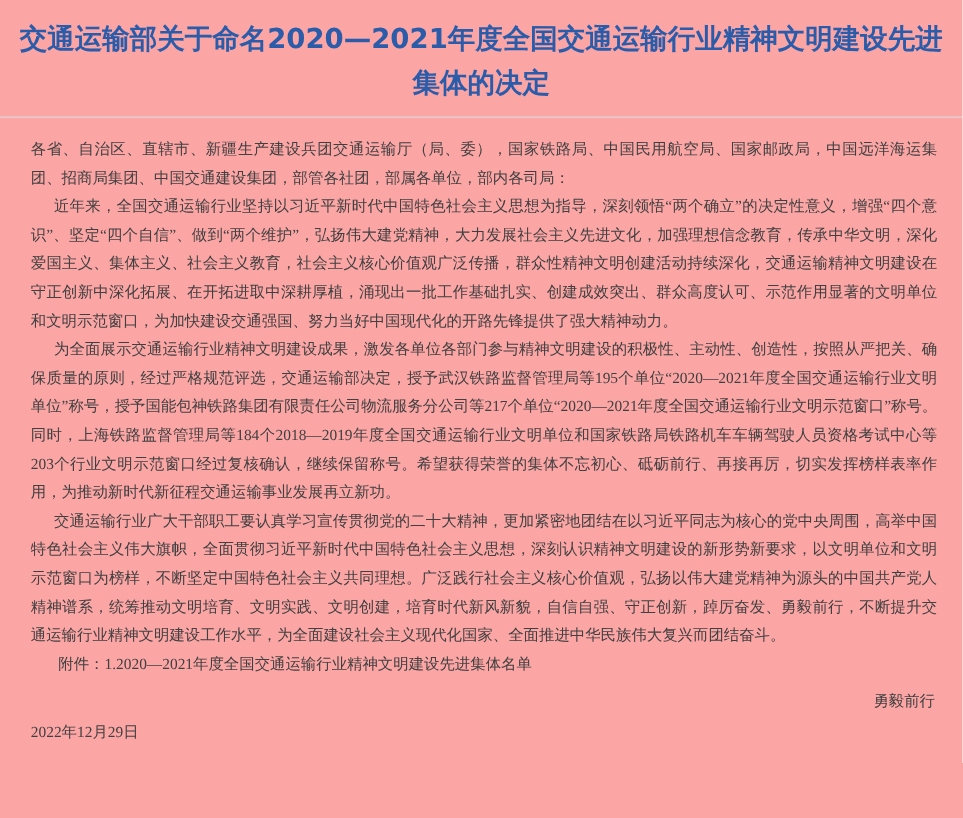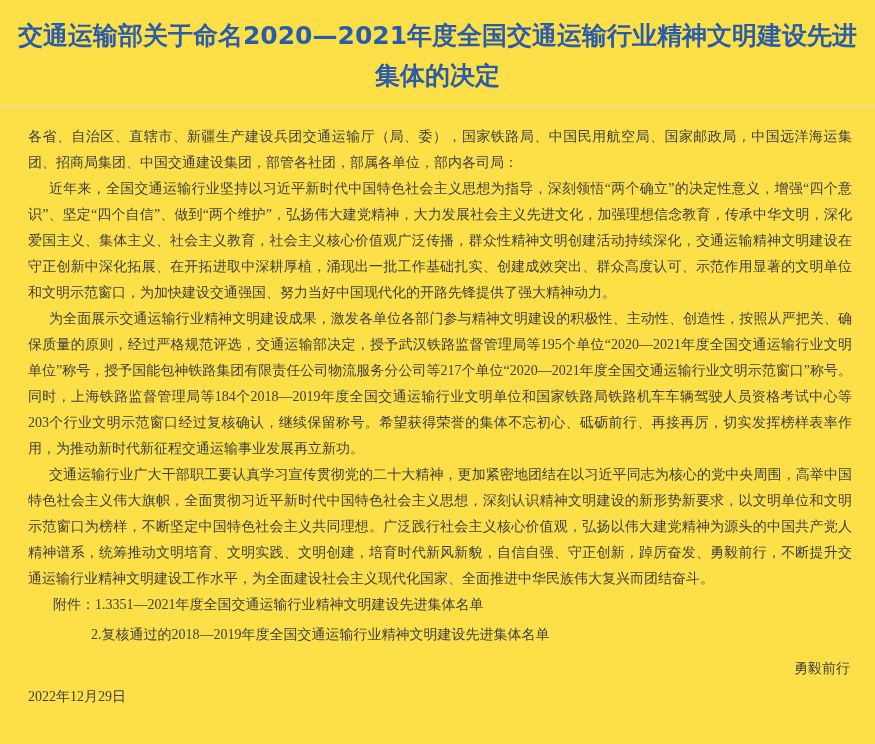--- a/index.html
+++ b/index.html
@@ -3,21 +3,21 @@
 <meta charset="utf-8">
 <style>
   html, body {
     margin: 0;
     padding: 0;
     background: #ffffff;
   }
   .page {
     width: 875px;
     height: 744px;
-    background: #fde047;
+    background: #fca5a5;
     font-family: "DejaVu Sans", "Liberation Sans", sans-serif;
     box-sizing: border-box;
     overflow: hidden;
   }
   .doc-header {
     padding: 16px 14px 10px 14px;
     border-bottom: 1px solid #dcdcdc;
   }
   .doc-title {
     margin: 0;
@@ -93,22 +93,21 @@
   <div class="doc-body">
     <p class="salutation">各省、自治区、直辖市、新疆生产建设兵团交通运输厅（局、委），国家铁路局、中国民用航空局、国家邮政局，中国远洋海运集团、招商局集团、中国交通建设集团，部管各社团，部属各单位，部内各司局：</p>
 
     <p class="para">近年来，全国交通运输行业坚持以习近平新时代中国特色社会主义思想为指导，深刻领悟“两个确立”的决定性意义，增强“四个意识”、坚定“四个自信”、做到“两个维护”，弘扬伟大建党精神，大力发展社会主义先进文化，加强理想信念教育，传承中华文明，深化爱国主义、集体主义、社会主义教育，社会主义核心价值观广泛传播，群众性精神文明创建活动持续深化，交通运输精神文明建设在守正创新中深化拓展、在开拓进取中深耕厚植，涌现出一批工作基础扎实、创建成效突出、群众高度认可、示范作用显著的文明单位和文明示范窗口，为加快建设交通强国、努力当好中国现代化的开路先锋提供了强大精神动力。</p>
 
     <p class="para">为全面展示交通运输行业精神文明建设成果，激发各单位各部门参与精神文明建设的积极性、主动性、创造性，按照从严把关、确保质量的原则，经过严格规范评选，交通运输部决定，授予武汉铁路监督管理局等195个单位“2020—2021年度全国交通运输行业文明单位”称号，授予国能包神铁路集团有限责任公司物流服务分公司等217个单位“2020—2021年度全国交通运输行业文明示范窗口”称号。同时，上海铁路监督管理局等184个2018—2019年度全国交通运输行业文明单位和国家铁路局铁路机车车辆驾驶人员资格考试中心等203个行业文明示范窗口经过复核确认，继续保留称号。希望获得荣誉的集体不忘初心、砥砺前行、再接再厉，切实发挥榜样表率作用，为推动新时代新征程交通运输事业发展再立新功。</p>
 
     <p class="para">交通运输行业广大干部职工要认真学习宣传贯彻党的二十大精神，更加紧密地团结在以习近平同志为核心的党中央周围，高举中国特色社会主义伟大旗帜，全面贯彻习近平新时代中国特色社会主义思想，深刻认识精神文明建设的新形势新要求，以文明单位和文明示范窗口为榜样，不断坚定中国特色社会主义共同理想。广泛践行社会主义核心价值观，弘扬以伟大建党精神为源头的中国共产党人精神谱系，统筹推动文明培育、文明实践、文明创建，培育时代新风新貌，自信自强、守正创新，踔厉奋发、勇毅前行，不断提升交通运输行业精神文明建设工作水平，为全面建设社会主义现代化国家、全面推进中华民族伟大复兴而团结奋斗。</p>
 
     <div class="attachments">
-      <p class="att-line-1">附件：1.3351—2021年度全国交通运输行业精神文明建设先进集体名单</p>
-      <p class="att-line-2">2.复核通过的2018—2019年度全国交通运输行业精神文明建设先进集体名单</p>
+      <p class="att-line-1">附件：1.2020—2021年度全国交通运输行业精神文明建设先进集体名单</p>
     </div>
 
     <p class="signature">勇毅前行</p>
 
     <p class="doc-date">2022年12月29日</p>
   </div>
 
 </div>
 
 </body></html>

